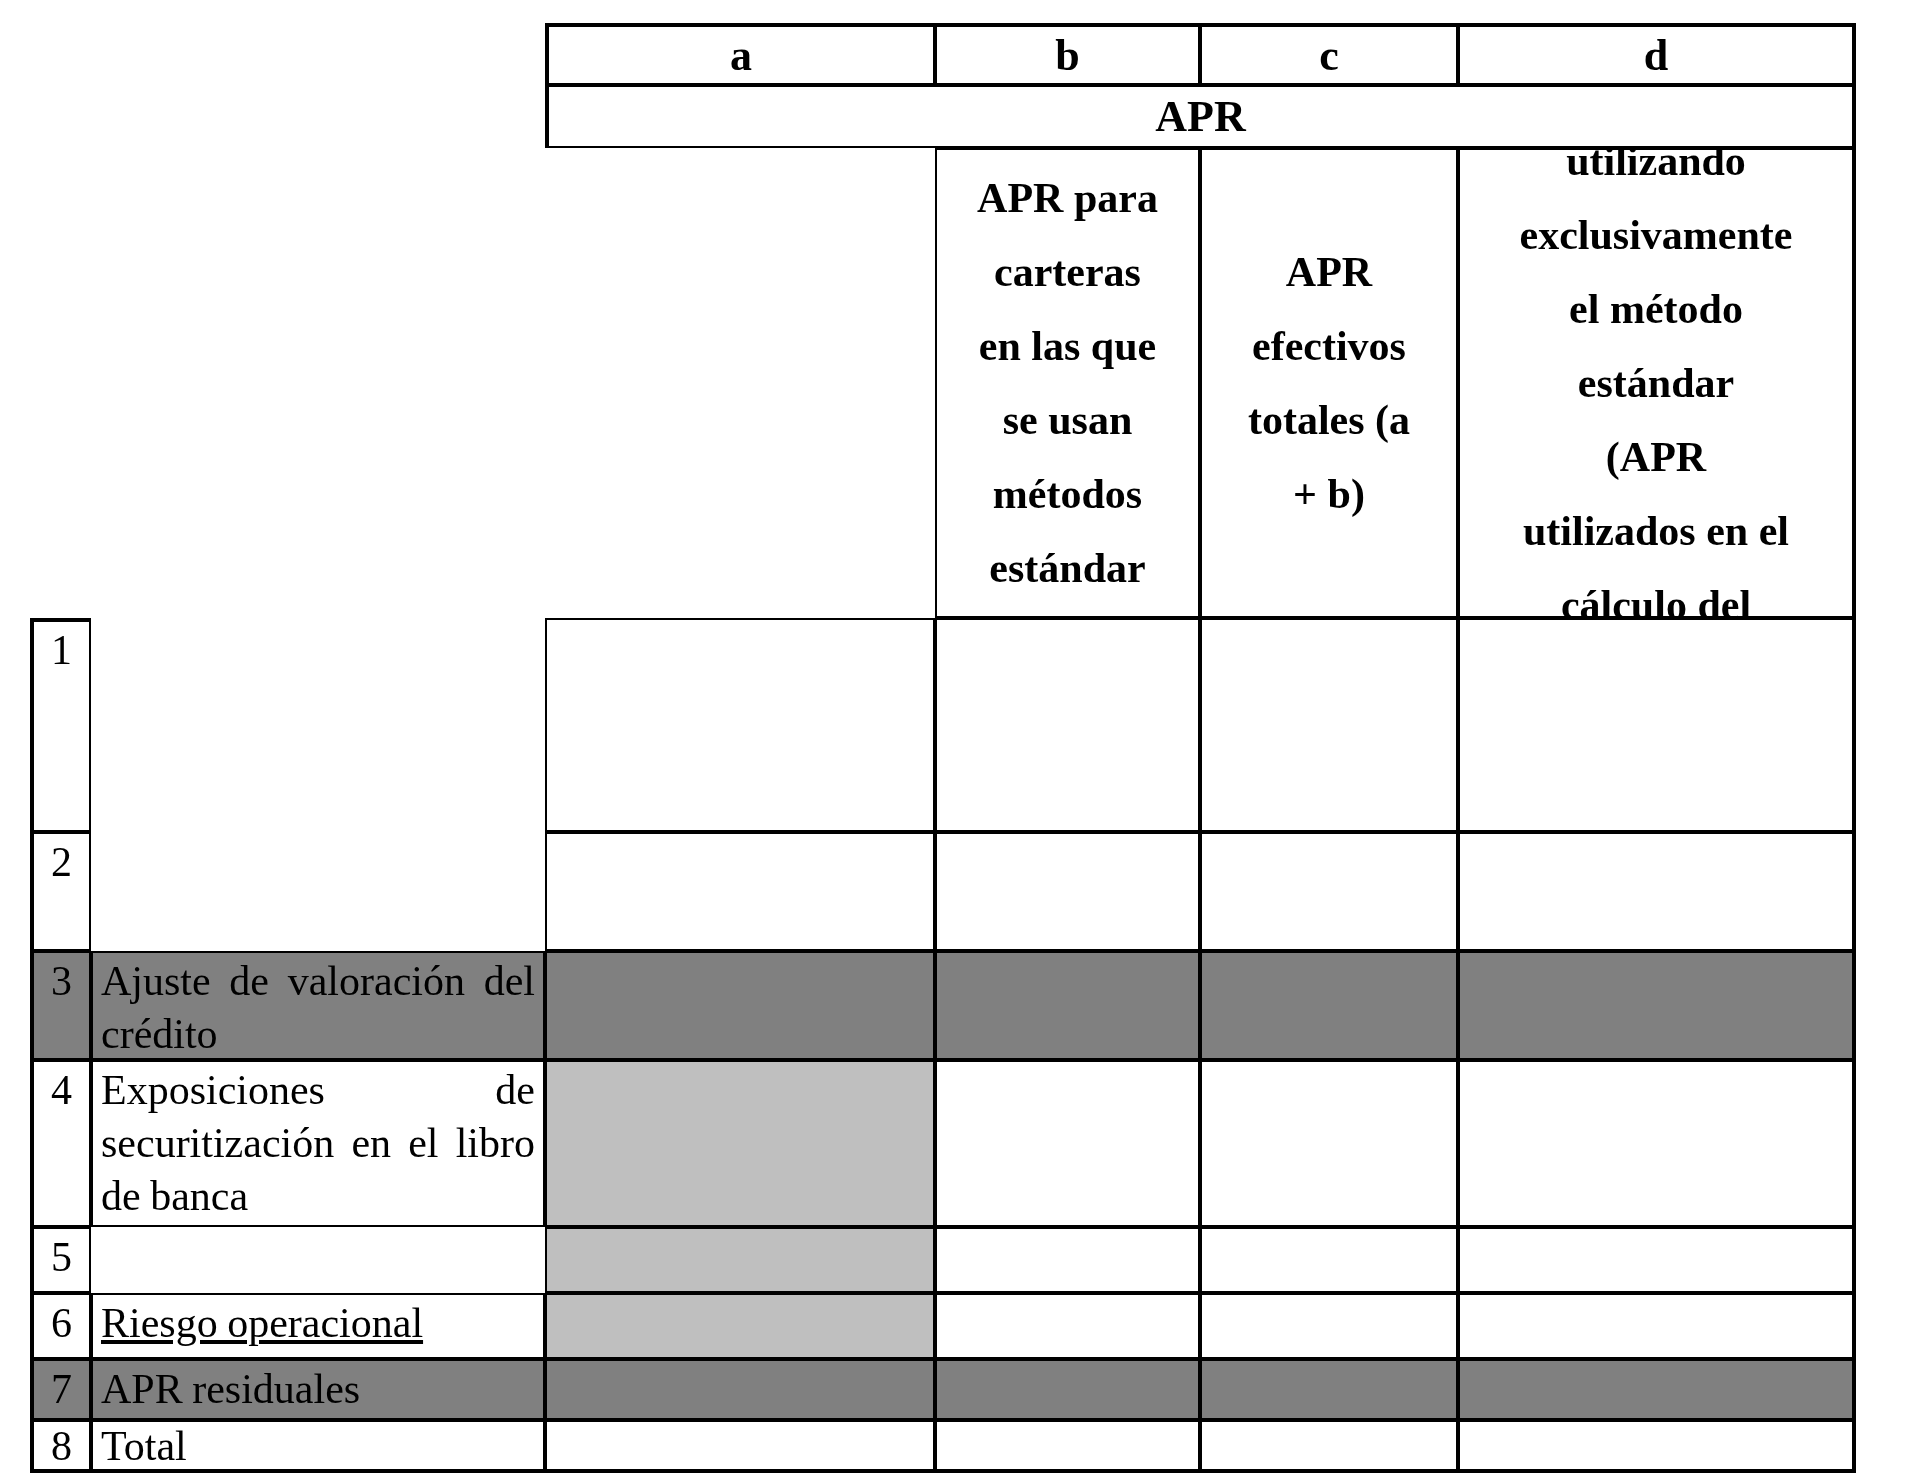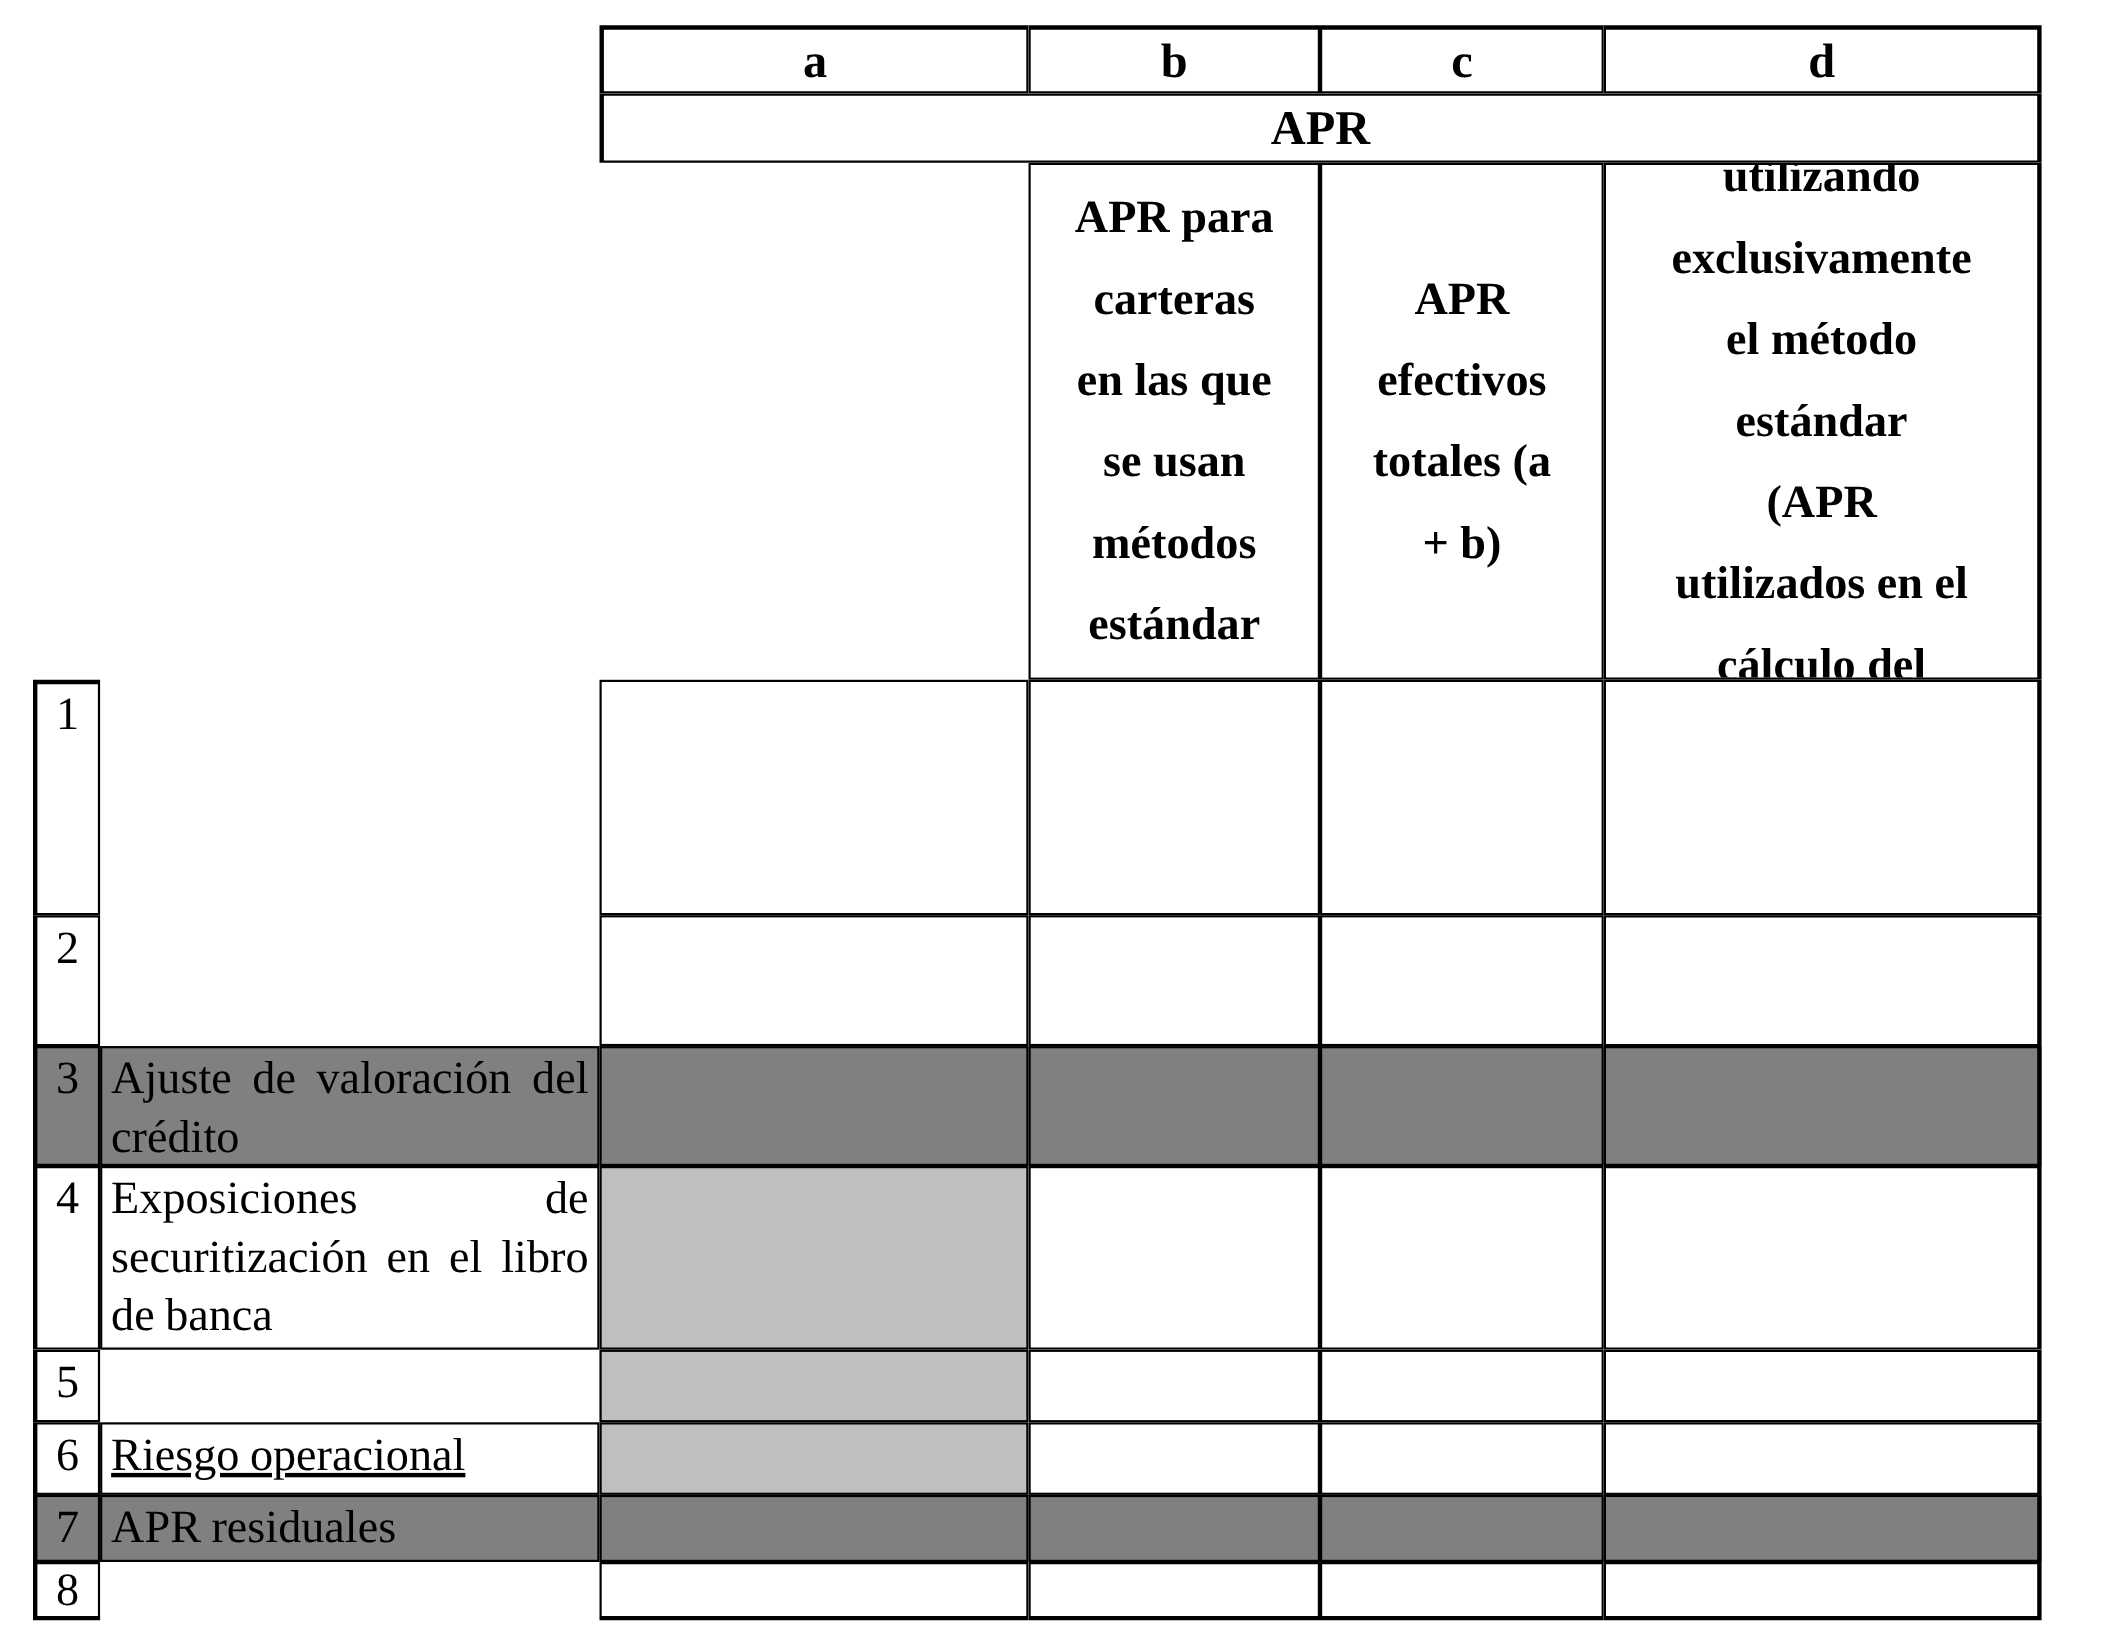--- a/index.html
+++ b/index.html
@@ -110,19 +110,20 @@
     <div class="cell or" style="grid-row:9;grid-column:6;"></div>
 
     <div class="cell num dark ol" style="grid-row:10;grid-column:1;">7</div>
     <div class="cell lbl dark" style="grid-row:10;grid-column:2;">APR residuales</div>
     <div class="cell dark" style="grid-row:10;grid-column:3;"></div>
     <div class="cell dark" style="grid-row:10;grid-column:4;"></div>
     <div class="cell dark" style="grid-row:10;grid-column:5;"></div>
     <div class="cell dark or" style="grid-row:10;grid-column:6;"></div>
 
     <div class="cell num tight ob ol" style="grid-row:11;grid-column:1;">8</div>
+    <div class="cell lbl tight ob" style="grid-row:11;grid-column:2;">Total</div>
     <div class="cell ob" style="grid-row:11;grid-column:3;"></div>
     <div class="cell ob" style="grid-row:11;grid-column:4;"></div>
     <div class="cell ob" style="grid-row:11;grid-column:5;"></div>
     <div class="cell ob or" style="grid-row:11;grid-column:6;"></div>
 
   </div>
 </div>
 
 </body></html>

